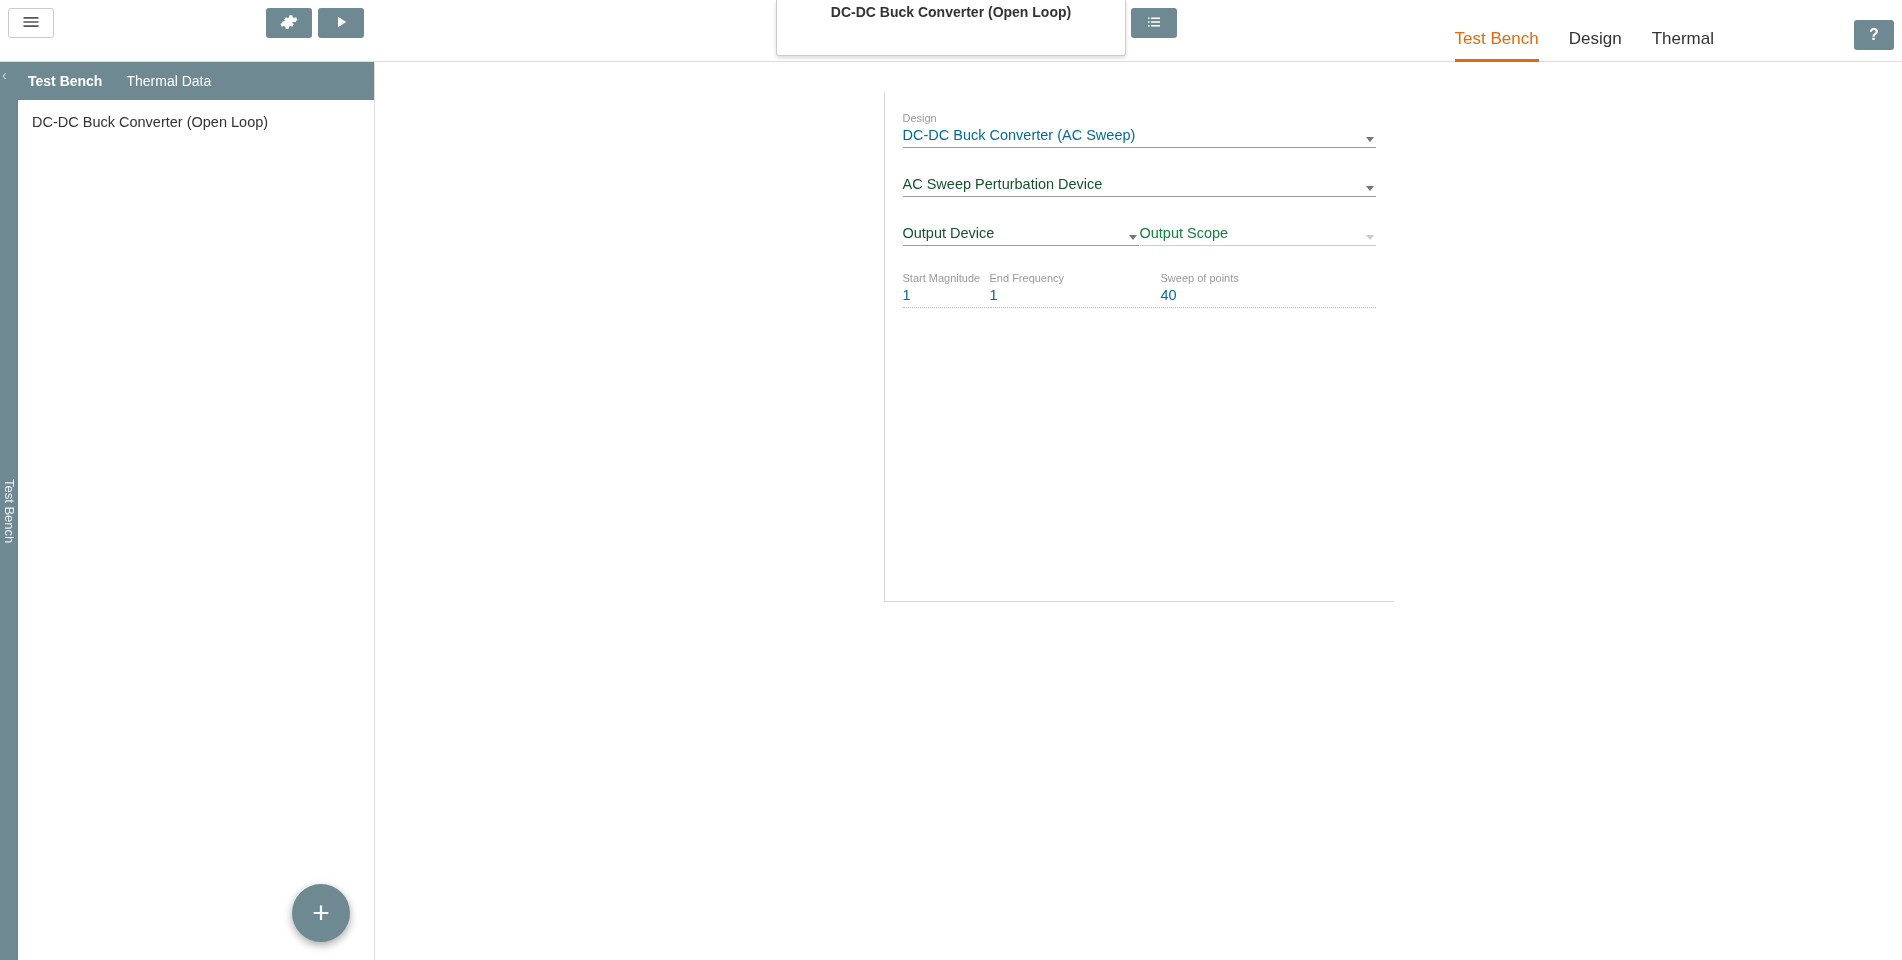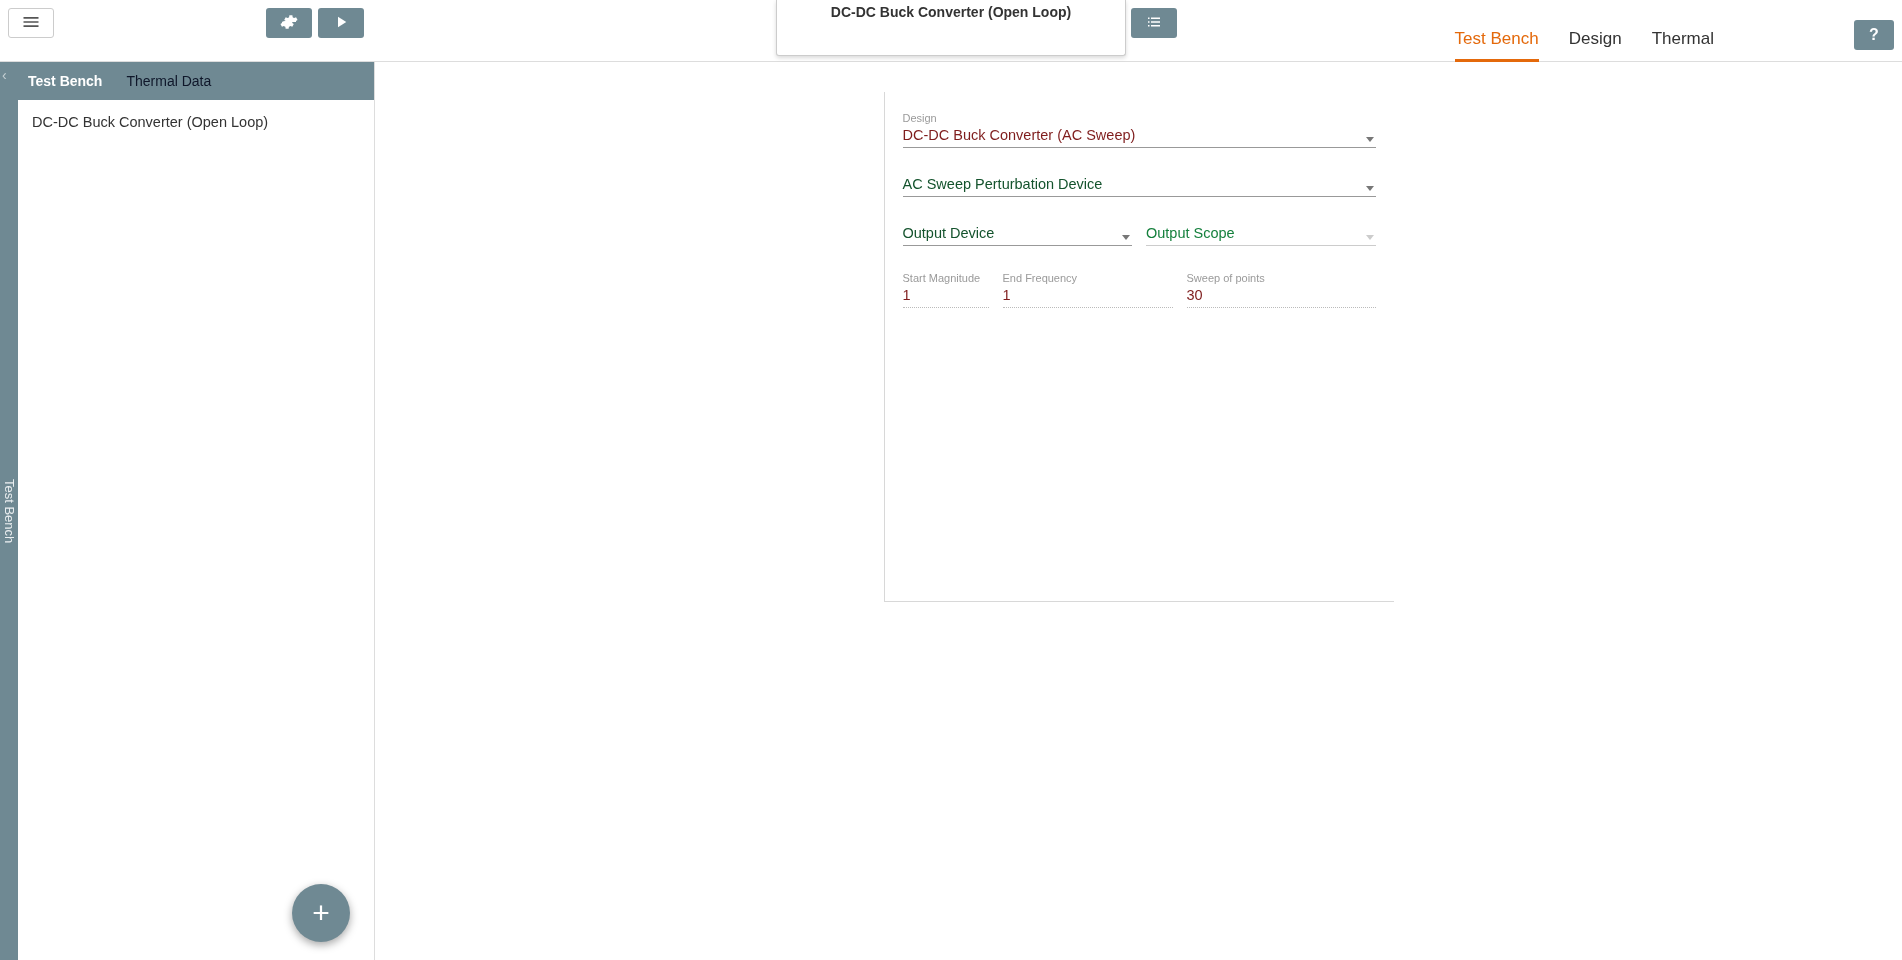--- a/index.html
+++ b/index.html
@@ -143,21 +143,21 @@
   }
   .sidebar-tabs {
     background: #6f8993;
     display: flex;
     height: 38px;
     align-items: center;
     padding-left: 10px;
     gap: 24px;
   }
   .sidebar-tab {
-    color: #0f172a;
+    color: #ffffff;
     font-size: 14px;
     cursor: pointer;
   }
   .sidebar-tab.active {
     color: #fff;
     font-weight: 600;
   }
   .sidebar-list {
     flex: 1;
     overflow: auto;
@@ -205,42 +205,42 @@
   
   .field { position: relative; margin-bottom: 26px; }
   .field-label {
     font-size: 11px;
     color: #9a9a9a;
     display: block;
     margin-bottom: 1px;
   }
   .field-value {
     font-size: 14.5px;
-    color: #7f1d1d;
+    color: #0369a1;
     padding: 2px 0 4px 0;
     border-bottom: 1px solid #999;
     display: block;
     min-height: 22px;
     position: relative;
   }
   .field-value.placeholder { color: #14532d; }
   .field-value.light { color: #15803d; border-bottom-color: #ccc; }
   .field-value.dashed { border-bottom-style: dotted; border-bottom-color: #bbb; }
   .arrow {
     position: absolute;
     right: 2px;
     bottom: 6px;
     width: 0; height: 0;
     border-left: 4px solid transparent;
     border-right: 4px solid transparent;
     border-top: 5px solid #777;
   }
   .arrow.light { border-top-color: #ccc; }
   
-  .row { display: flex; gap: 14px; }
+  .row { display: flex; gap: 1px; }
   .row .field { flex: 1; }
   .row.three .field { flex: 1 1 0; }
 </style>
 </head>
 <body>
 
 <div class="topbar">
   <div class="topbar-left">
     <button class="hamburger-btn">
       <span>
@@ -337,19 +337,19 @@
         <div class="field" style="flex:0 0 86px">
           <span class="field-label">Start Magnitude</span>
           <span class="field-value dashed">1</span>
         </div>
         <div class="field" style="flex:0 0 170px">
           <span class="field-label">End Frequency</span>
           <span class="field-value dashed">1</span>
         </div>
         <div class="field">
           <span class="field-label">Sweep of points</span>
-          <span class="field-value dashed">30</span>
+          <span class="field-value dashed">40</span>
         </div>
       </div>
 
     </div>
   </div>
 </div>
 
 </body></html>

